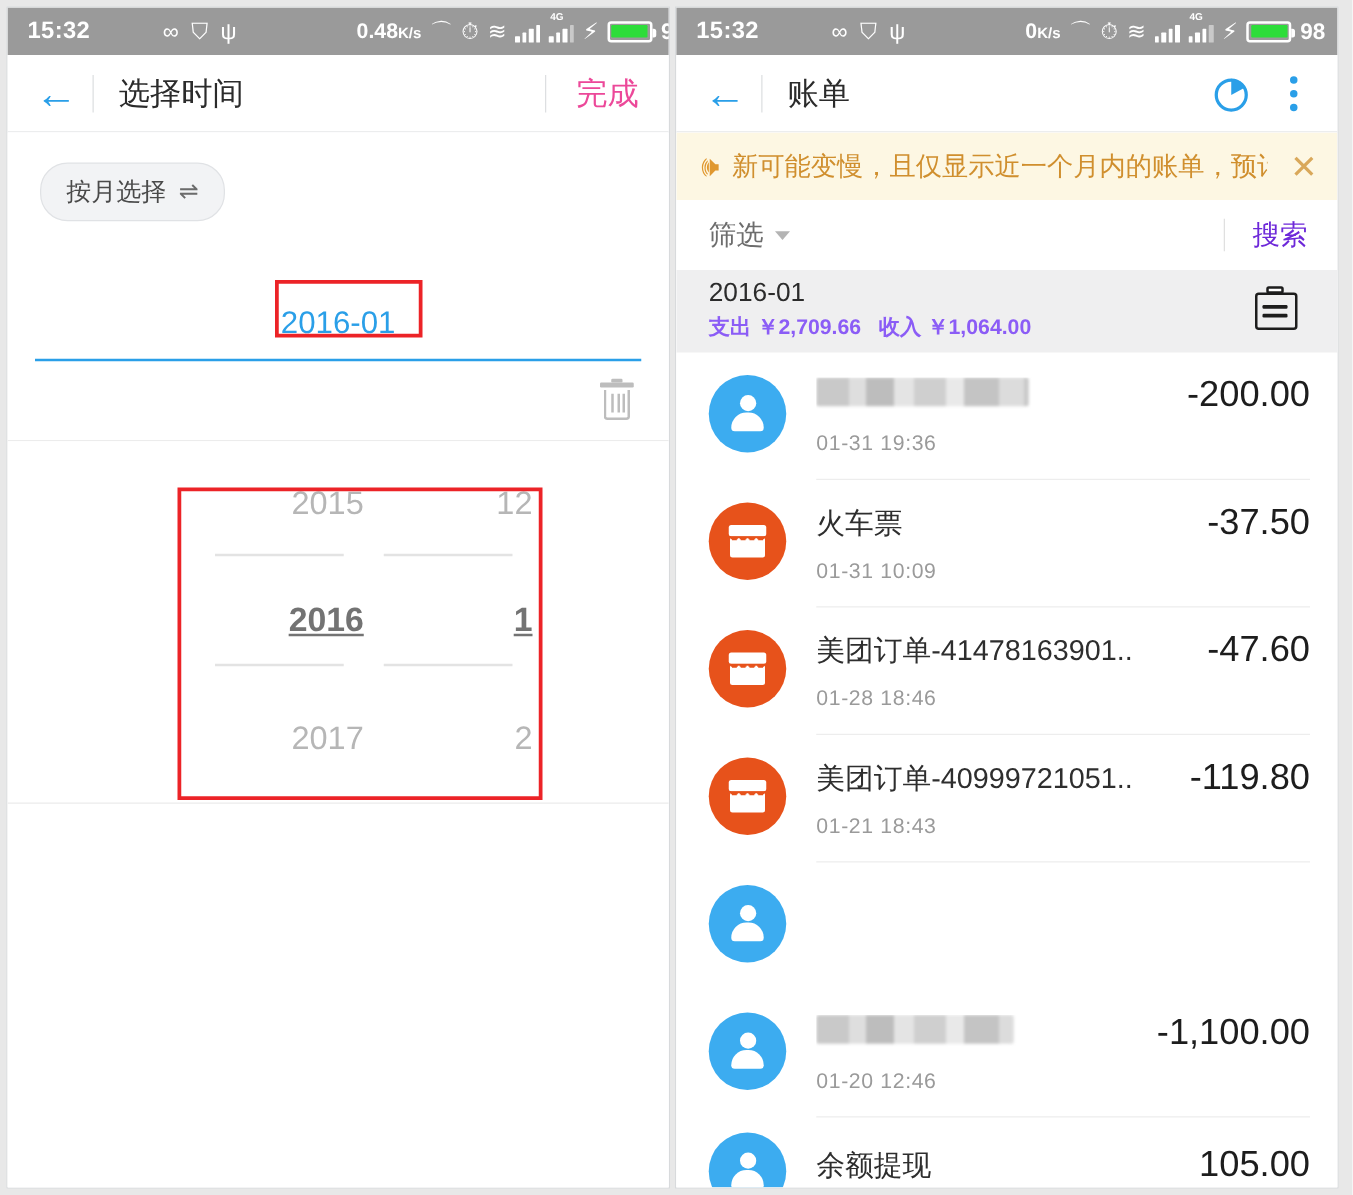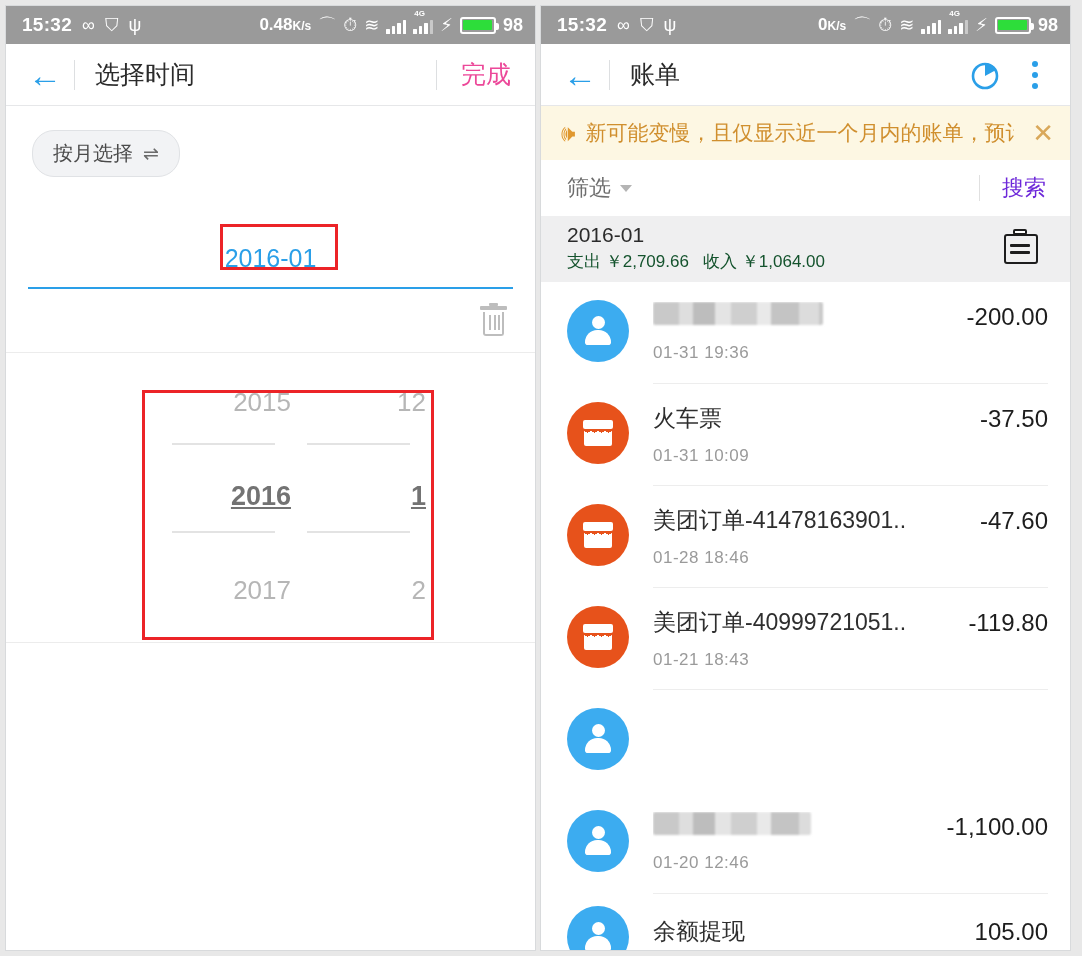--- a/index.html
+++ b/index.html
@@ -28,20 +28,21 @@
 
   
   .statusbar {
     height: 38px;
     background: #9a9a9a;
     display: flex;
     align-items: center;
     padding: 0 12px 0 16px;
     color: #ffffff;
     flex: none;
+    gap: 48px;
   }
   .sb-time { font-size: 19px; font-weight: 600; letter-spacing: .3px; }
   .sb-left-icons { display: flex; align-items: center; gap: 10px; margin-left: 10px; }
   .sb-spacer { flex: 1; }
   .sb-right { display: flex; align-items: center; gap: 7px; }
   .sb-rate { font-size: 17px; font-weight: 600; display: flex; align-items: baseline; }
   .sb-rate .unit { font-size: 12px; margin-left: 0; }
   .sb-glyph { font-size: 18px; line-height: 1; display:inline-block; }
   .sb-batt-num { font-size: 18px; font-weight: 700; }
   .battery {
@@ -134,21 +135,21 @@
   .filterbar .fspacer { flex:1; }
   .filterbar .fsep { width:1px; height:26px; background:#e0e0e0; margin-right:22px; }
   .filterbar .fr { font-size:22px; color:#6d28d9; }
 
   .month-summary {
     background:#efeff0; padding:10px 24px 12px 26px; display:flex;
     align-items:center; position:relative; flex:none; height:66px;
   }
   .ms-col { display:flex; flex-direction:column; gap:3px; }
   .ms-title { font-size:21px; color:#2b2b2b; }
-  .ms-sub { font-size:17px; color:#14532d; }
+  .ms-sub { font-size:17px; color:#8b5cf6;font-weight:bold; }
   .ms-spacer { flex:1; }
   .ms-icon { width:34px; height:32px; position:relative; margin-right:8px; }
   .clip { position:absolute; inset:2px 0 0 0; border:2.5px solid #1d1d1d; border-radius:3px; }
   .clip-top { position:absolute; top:-3px; left:9px; width:14px; height:6px;
               border:2.5px solid #1d1d1d; border-radius:2px; background:#fff; }
   .clip-line { position:absolute; left:6px; height:2.5px; background:#1d1d1d; border-radius:1px; }
   #cl1{top:12px;width:20px}#cl2{top:19px;width:20px}
 
   .txlist { flex:1; overflow:hidden; background:#ffffff; }
   .tx {
@@ -165,21 +166,21 @@
   .av .shop .awn{position:absolute;top:0;left:0;width:30px;height:9px;background:#fff;border-radius:2px;}
   .av .shop .bd{position:absolute;top:10px;left:1px;width:28px;height:16px;background:#fff;border-radius:2px;}
   .av .shop .bd::before{content:"";position:absolute;top:-1px;left:0;width:28px;height:4px;
      background:radial-gradient(circle at 3.5px 0, #e7521b 3.5px, transparent 3.6px) repeat-x;
      background-size:7px 8px;}
   .tx .mid { flex:1; margin-left:24px; height:100%; display:flex; flex-direction:column;
              justify-content:center; gap:12px; border-bottom:1px solid #ededed; }
   .tx:last-child .mid { border-bottom:none; }
   .tx-top { display:flex; align-items:center; }
   .tx-name { font-size:23px; color:#2e2e2e; flex:1; white-space:nowrap; overflow:hidden; }
-  .tx-amt { font-size:24px; color:#1d1d1d; white-space:nowrap; padding-left:14px; }
+  .tx-amt { font-size:29px; color:#1d1d1d; white-space:nowrap; padding-left:14px; }
   .tx-time { font-size:17px; color:#9a9a9a; letter-spacing:.5px; }
   .masked { display:inline-block; height:23px; border-radius:2px;
     background:
       repeating-linear-gradient(90deg,
         #c9c9c9 0 26px, #dedede 26px 40px, #bdbdbd 40px 62px,
         #e4e4e4 62px 78px, #cfcfcf 78px 104px, #e9e9e9 104px 118px,
         #c4c4c4 118px 146px, #dcdcdc 146px 166px);
     filter: blur(1.2px);
   }
   .tx.clipped { height:74px; overflow:hidden; }

